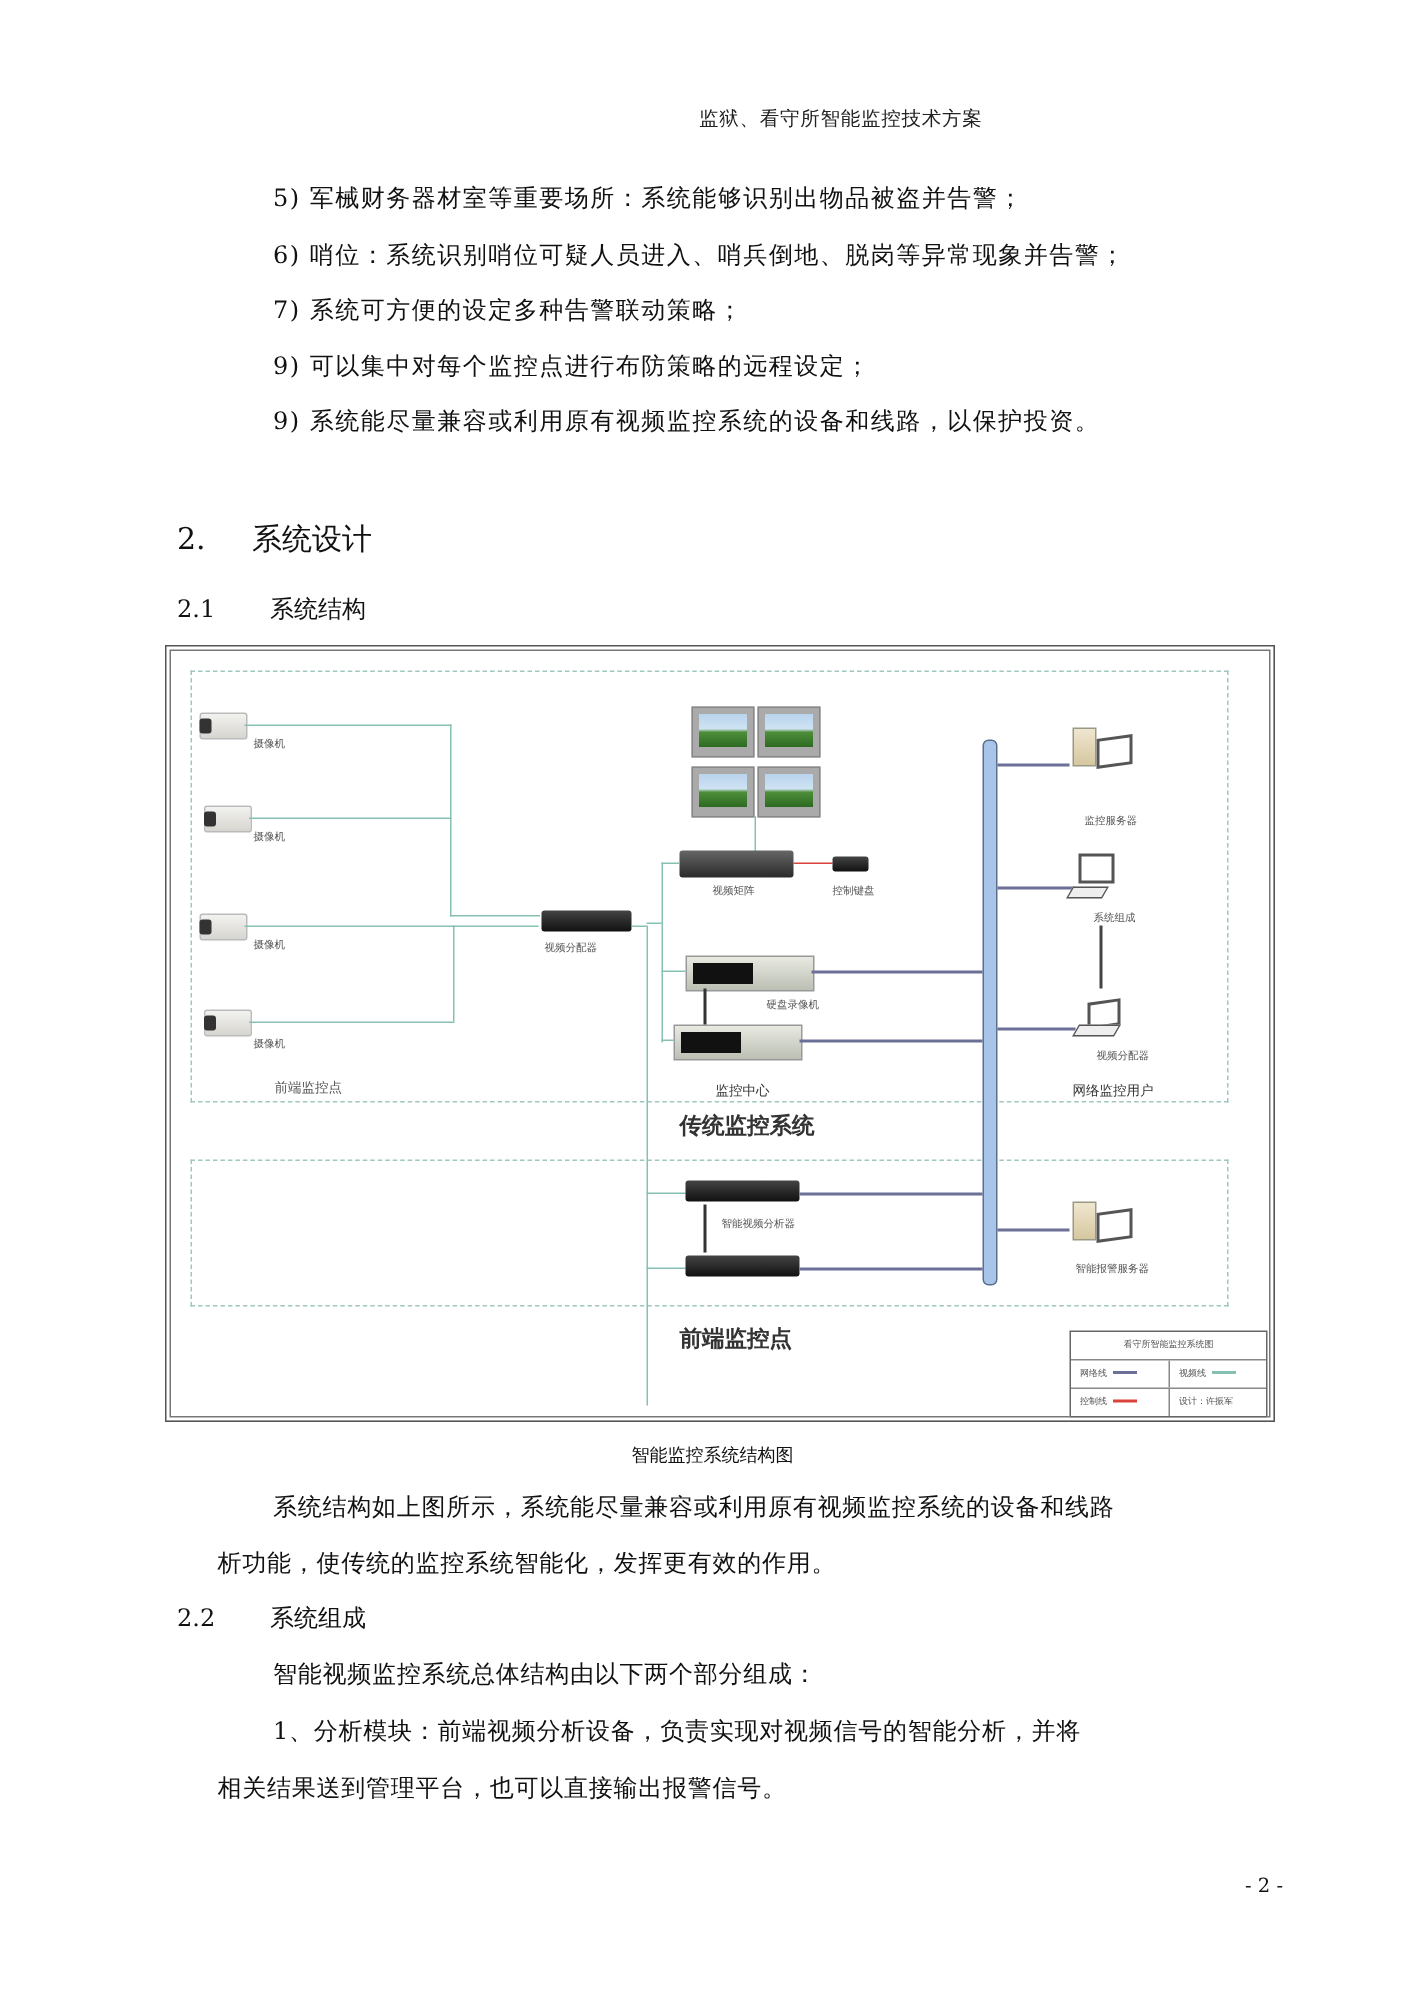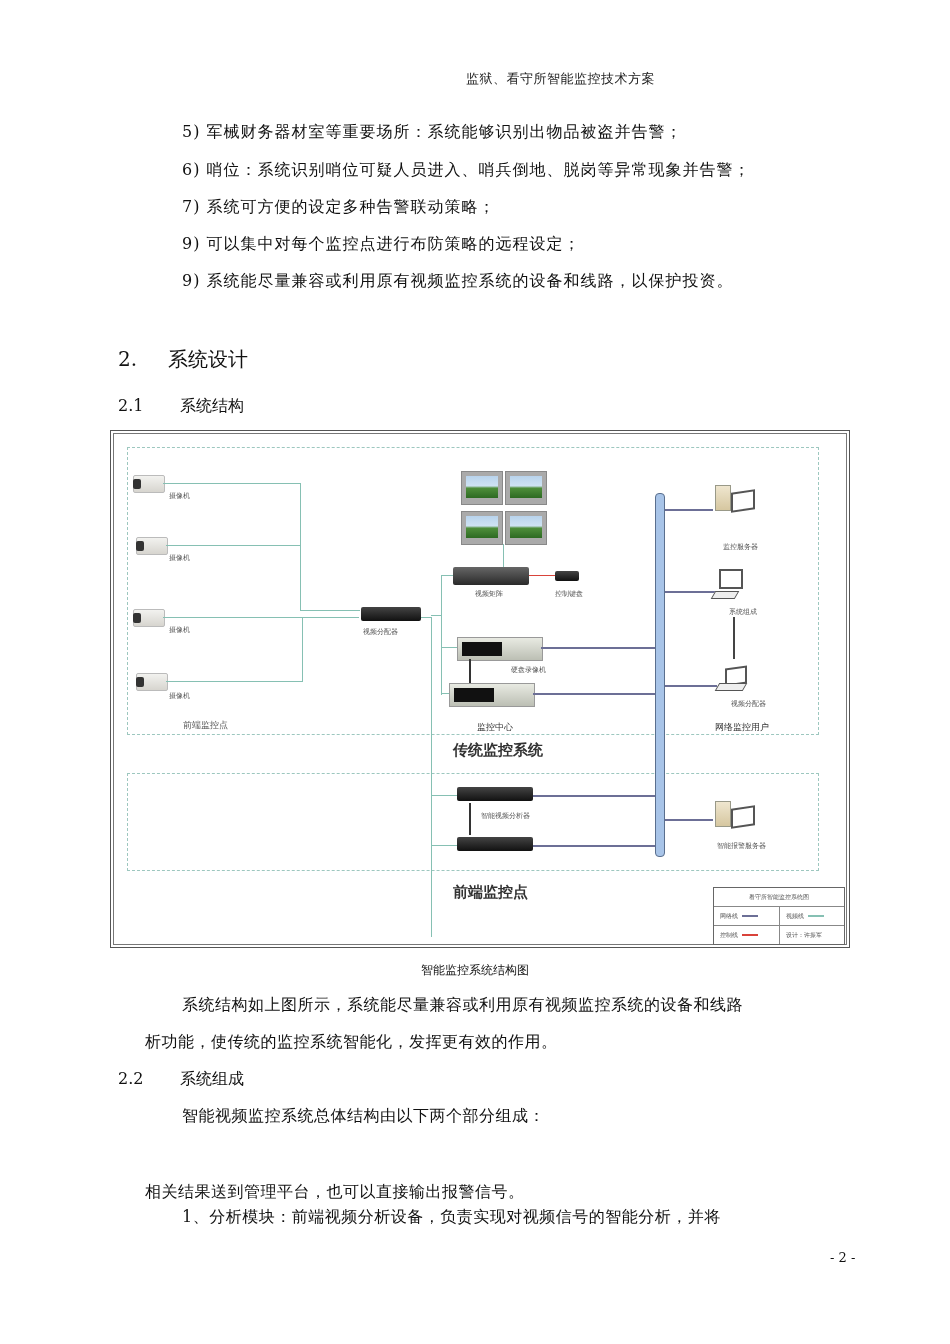--- a/index.html
+++ b/index.html
@@ -187,16 +187,16 @@
 <div class="abs caption">智能监控系统结构图</div>
 
 <div class="abs para" style="left:182px;top:995px">系统结构如上图所示，系统能尽量兼容或利用原有视频监控系统的设备和线路</div>
 <div class="abs para" style="left:145px;top:1032px">析功能，使传统的监控系统智能化，发挥更有效的作用。</div>
 
 <div class="abs h3" style="top:1069px">
   <span class="num">2.2</span><span>系统组成</span>
 </div>
 
 <div class="abs para" style="left:182px;top:1106px">智能视频监控系统总体结构由以下两个部分组成：</div>
-<div class="abs para" style="left:182px;top:1207px">1、分析模块：前端视频分析设备，负责实现对视频信号的智能分析，并将</div>
+<div class="abs para" style="left:182px;top:1144px">1、分析模块：前端视频分析设备，负责实现对视频信号的智能分析，并将</div>
 <div class="abs para" style="left:145px;top:1182px">相关结果送到管理平台，也可以直接输出报警信号。</div>
 
 <div class="abs pagenum">- 2 -</div>
 
 </body></html>

